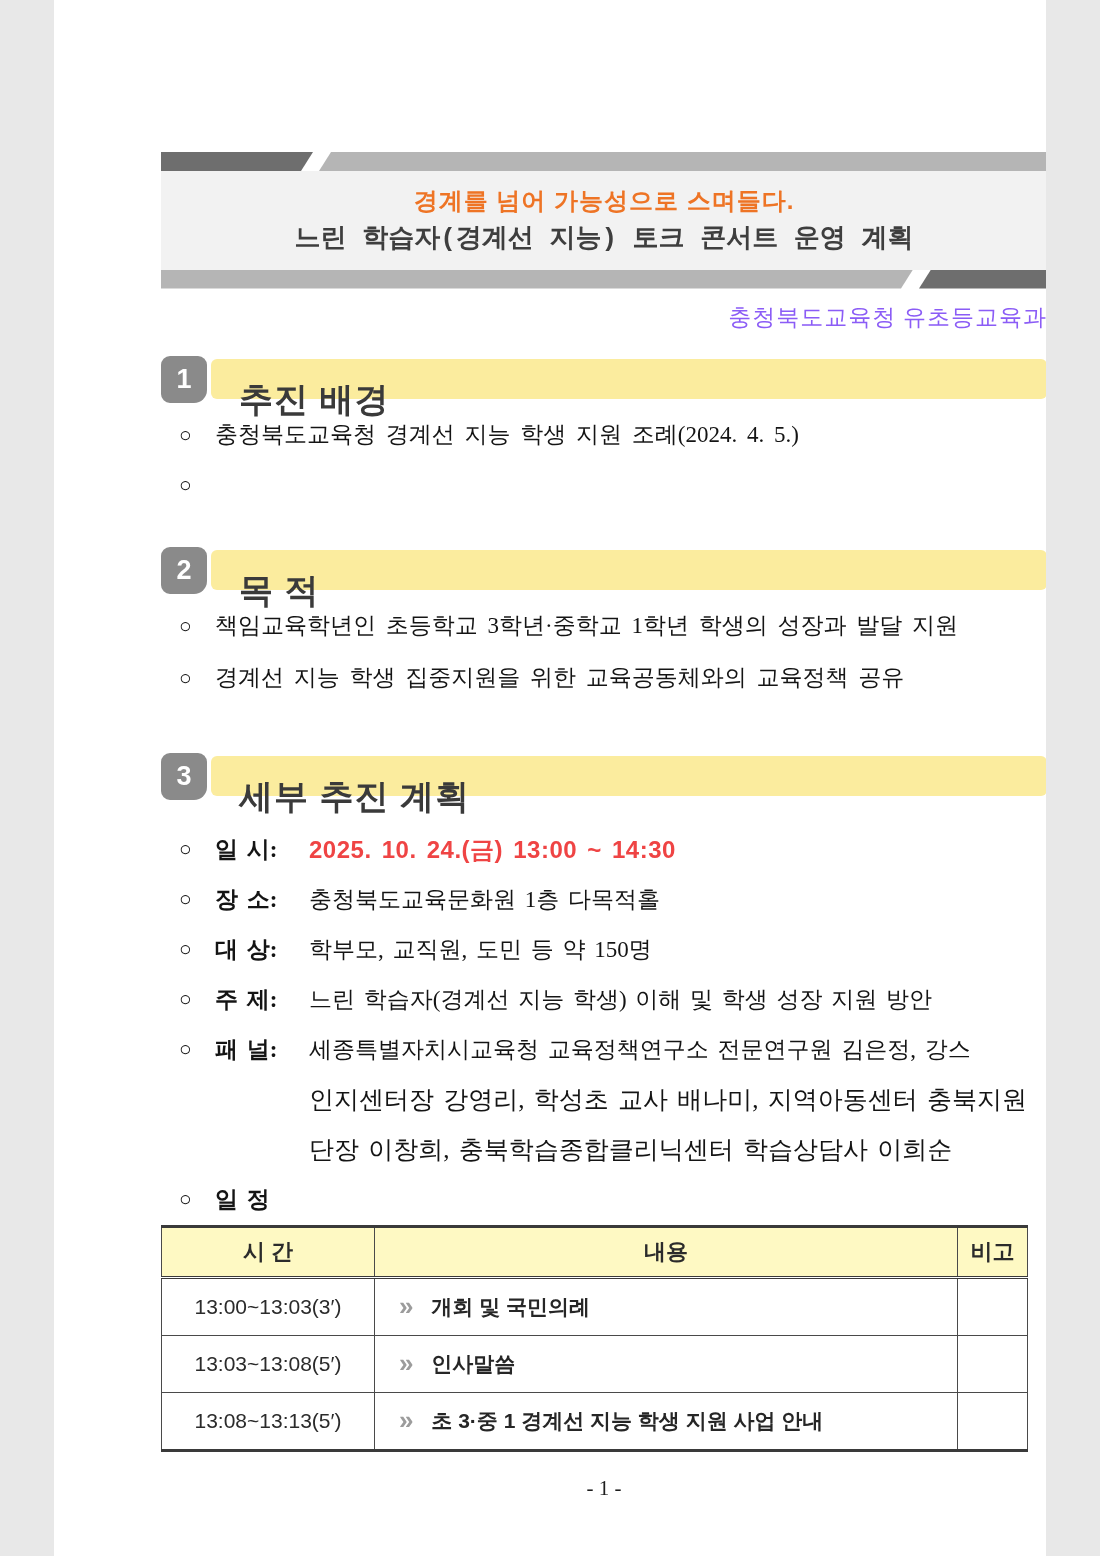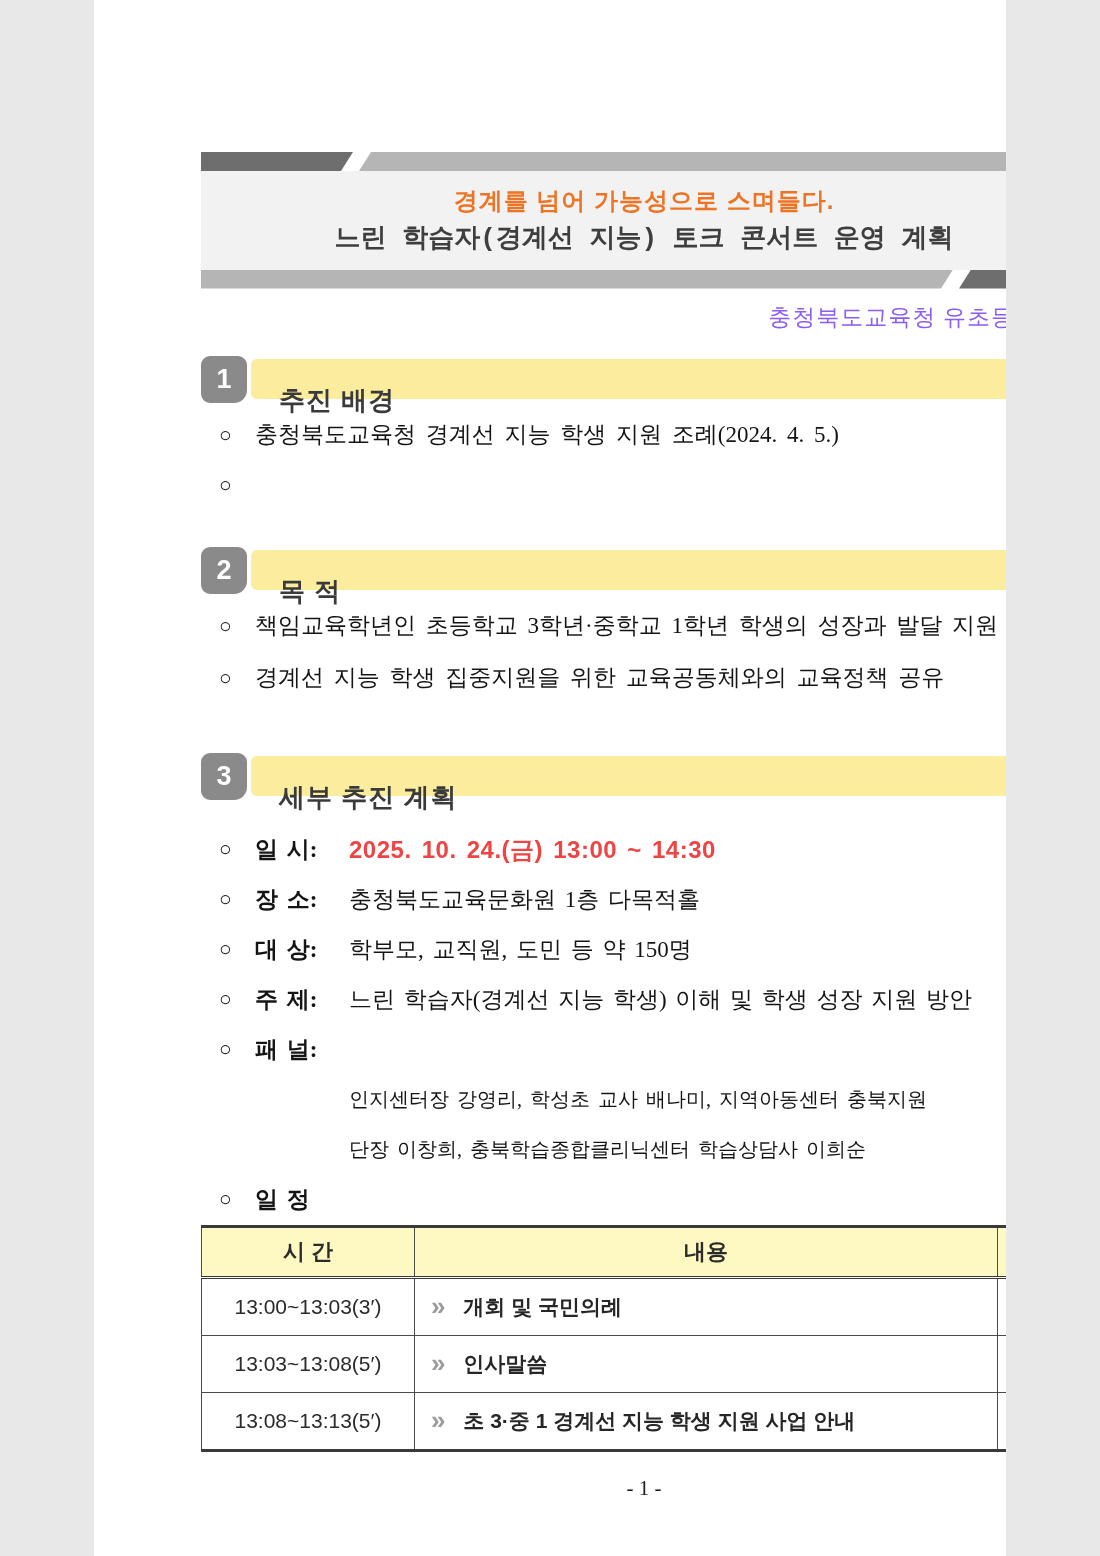--- a/index.html
+++ b/index.html
@@ -1,18 +1,18 @@
 <!DOCTYPE html>
 <html><head>
 <meta charset="utf-8">
 <style>
   html,body { margin:0; padding:0; background:#e8e8e8; }
   .page {
     position:relative;
-    width:912px; height:1556px;
+    width:992px; height:1556px;
     margin:0 auto;
     background:#ffffff;
     font-family:"Liberation Serif","DejaVu Serif",serif;
     color:#141414;
     overflow:hidden;
   }
   .content { position:absolute; left:107px; top:0; width:886px; }
 
   
   .deco-bar { position:relative; height:19px; }
@@ -52,57 +52,57 @@
   .sec-bar { position:absolute; left:50px; right:0; top:3px; bottom:4px;
     background:#fbec9e; border-radius:6px; }
   .sec-num { position:absolute; left:0; top:0; width:46px; height:47px;
     background:#8a8a8a; border-radius:9px 9px 13px 9px;
     color:#ffffff; font-family:"Liberation Sans","DejaVu Sans",sans-serif;
     font-weight:bold; font-size:27px;
     display:flex; align-items:center; justify-content:center; }
   .sec-title { position:absolute; left:78px; top:0; bottom:2px;
     display:flex; align-items:center;
     font-family:"Liberation Sans","DejaVu Sans",sans-serif;
-    font-weight:bold; font-size:26px; color:#3a3a3a; letter-spacing:1px;margin-top:44px; }
+    font-weight:bold; font-size:34px; color:#3a3a3a; letter-spacing:1px;margin-top:44px; }
 
   
   .bullet-line { padding-left:18px; font-size:23px; word-spacing:4px;
     margin-top:14px; line-height:36px; display:flex; align-items:baseline; }
   .bullet-line .marker { width:36px; flex:0 0 36px; font-size:21px; }
   .b-gap { margin-top:16px; }
 
   
   .details { margin-top:25px; }
   .detail-line { height:50px; display:flex; align-items:center;
     padding-left:18px; font-size:23px; word-spacing:3px; }
   .detail-line .marker { width:36px; flex:0 0 36px; font-size:21px; }
   .detail-label { display:inline-block; min-width:80px; margin-right:14px;font-weight:bold; }
   .detail-value { white-space:nowrap; }
   .detail-value.strong {
     font-family:"Liberation Sans","DejaVu Sans",sans-serif;
     font-weight:bold; font-size:24px; color:#ef4444; letter-spacing:0.5px; }
   .detail-cont { height:50px; display:flex; align-items:center;
-    padding-left:148px; font-size:20px; word-spacing:3px; }
+    padding-left:148px; font-size:25px; word-spacing:3px; }
 
   
   table.schedule { border-collapse:collapse; width:866px; table-layout:fixed;
     border-top:3px solid #3a3a3a; border-bottom:3px solid #3a3a3a; }
   .schedule th, .schedule td { border:1px solid #4a4a4a; }
   .schedule col.c-time { width:213px; }
   .schedule col.c-content { width:583px; }
   .schedule col.c-note { width:70px; }
   .schedule thead th { background:#fef9c3; height:46px;
     font-family:"Liberation Sans","DejaVu Sans",sans-serif;
     font-weight:bold; font-size:22px; color:#2b2b2b;
     border-bottom:3px double #3a3a3a; }
   .schedule tbody td { height:54px; }
   .schedule td.t-time { text-align:center;
     font-family:"Liberation Sans","DejaVu Sans",sans-serif;
     font-size:21px; color:#2b2b2b; }
-  .schedule td.t-content { padding-left:16px;
+  .schedule td.t-content { padding-left:24px;
     font-family:"Liberation Sans","DejaVu Sans",sans-serif;
     font-weight:600; font-size:21px; color:#262626; }
   .chevron { color:#9c9c9c; font-weight:bold; font-size:26px;
     margin-right:12px; vertical-align:-1px; }
 
   .page-number { text-align:center; font-size:21px; margin-top:24px; color:#1d1d1d; }
 </style>
 </head>
 <body>
 
@@ -176,20 +176,21 @@
         <span class="detail-value">학부모, 교직원, 도민 등 약 150명</span>
       </div>
       <div class="detail-line">
         <span class="marker">○</span>
         <span class="detail-label">주 제:</span>
         <span class="detail-value">느린 학습자(경계선 지능 학생) 이해 및 학생 성장 지원 방안</span>
       </div>
       <div class="detail-line">
         <span class="marker">○</span>
         <span class="detail-label">패 널:</span>
+        <span class="detail-value">세종특별자치시교육청 교육정책연구소 전문연구원 김은정, 강스</span>
       </div>
       <div class="detail-cont">인지센터장 강영리, 학성초 교사 배나미, 지역아동센터 충북지원</div>
       <div class="detail-cont">단장 이창희, 충북학습종합클리닉센터 학습상담사 이희순</div>
       <div class="detail-line">
         <span class="marker">○</span>
         <span class="detail-label">일 정</span>
       </div>
     </div>
 
     <table class="schedule">

